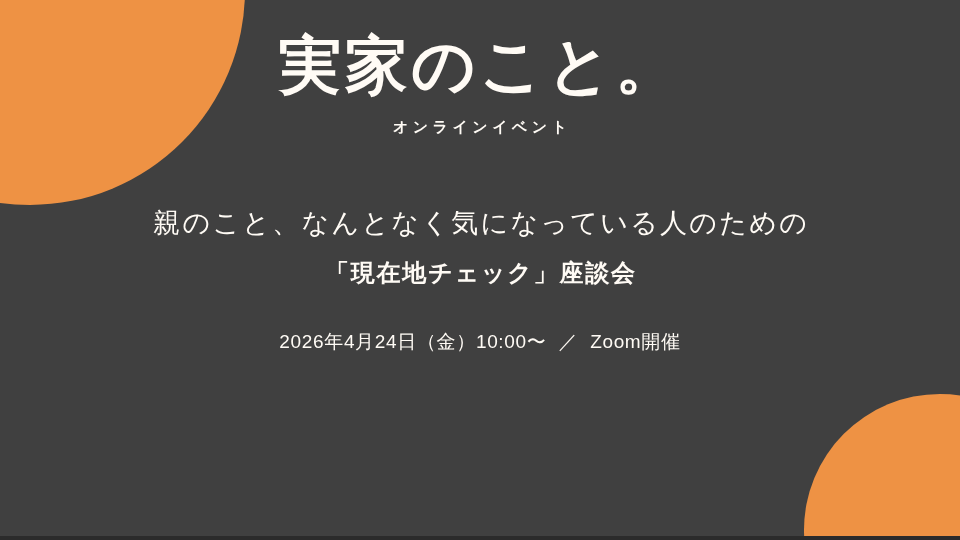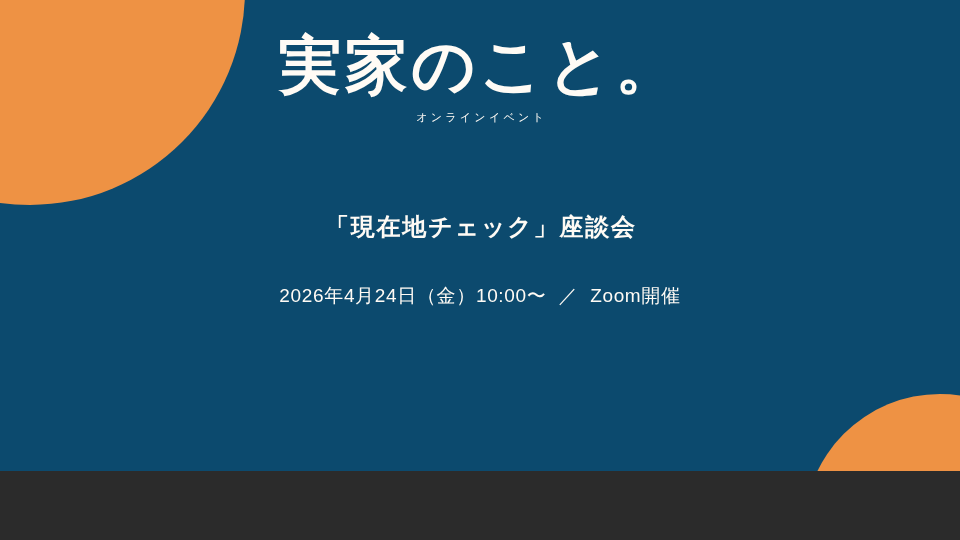--- a/index.html
+++ b/index.html
@@ -3,23 +3,23 @@
 <meta charset="utf-8">
 <style>
   html, body {
     margin: 0;
     padding: 0;
     background: #2b2b2b;
   }
   #poster {
     position: relative;
     width: 960px;
-    height: 471px;
+    height: 536px;
     overflow: hidden;
-    background: #0c4a6e;
+    background: #404040;
     font-family: "Liberation Sans", "DejaVu Sans", sans-serif;
     -webkit-font-smoothing: antialiased;
   }
 
   
   .deco-circle {
     position: absolute;
     border-radius: 50%;
     background: #EE9244;
     pointer-events: none;
@@ -53,24 +53,24 @@
   .logo-wordmark {
     font-family: "DejaVu Sans", sans-serif;
     font-size: 63px;
     font-weight: 700;
     color: #FFFBF5;
     letter-spacing: 0.055em;
     line-height: 1.08;
     white-space: nowrap;
   }
   .logo-sub {
-    margin-top: 12px;
+    margin-top: 20px;
     font-family: "DejaVu Sans", sans-serif;
-    font-size: 11px;
-    font-weight: 400;
+    font-size: 15px;
+    font-weight: 700;
     color: #FFFBF5;
     letter-spacing: 0.30em;
     text-indent: 0.30em;
     line-height: 1;
     white-space: nowrap;
   }
 
   .headline-block {
     margin-top: 72px;
     text-align: center;
@@ -121,20 +121,21 @@
   <div class="deco-circle" id="circle-br"></div>
 
   <div class="content">
 
     <div class="logo-block">
       <div class="logo-wordmark">実家のこと。</div>
       <div class="logo-sub">オンラインイベント</div>
     </div>
 
     <div class="headline-block">
+      <div class="headline-lead">親のこと、なんとなく気になっている人のための</div>
       <div class="headline-main">「現在地チェック」座談会</div>
     </div>
 
     <div class="meta-line">
       <span>2026年4月24日（金）10:00〜</span>
       <span class="meta-sep">／</span>
       <span>Zoom開催</span>
     </div>
 
   </div>

